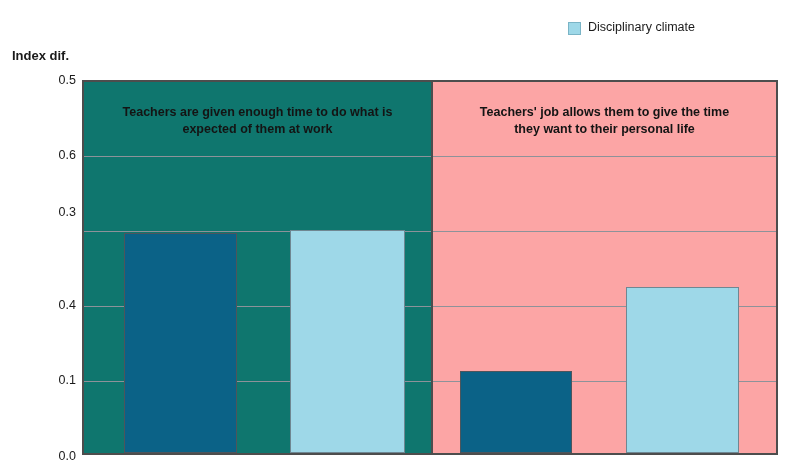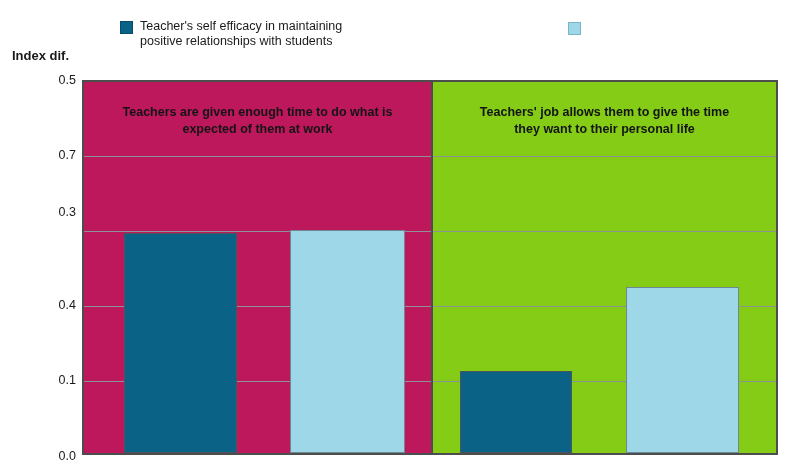--- a/index.html
+++ b/index.html
@@ -74,28 +74,28 @@
 
   .panel {
     position: absolute;
     top: 0;
     bottom: 0;
     overflow: hidden;
   }
   .panel.left {
     left: 0;
     width: 349px;
-    background: #be185d;
+    background: #0f766e;
     border-right: 2px solid #4d4d4d;
     box-sizing: border-box;
   }
   .panel.right {
     left: 349px;
     right: 0;
-    background: #84cc16;
+    background: #fca5a5;
   }
 
   .gridline {
     position: absolute;
     left: 0;
     right: 0;
     height: 1px;
     background: #8d9299;
   }
 
@@ -138,35 +138,31 @@
     left: 0;
     top: 0;
     width: 76px;
     height: 417px;
   }
 </style>
 </head>
 <body>
 
 <div class="legend">
-  <div class="legend-entry first">
-    <span class="swatch dark"></span>
-    <span class="legend-label">Teacher's self efficacy in maintaining
-positive relationships with students</span>
-  </div>
   <div class="legend-entry second">
     <span class="swatch light"></span>
+    <span class="legend-label">Disciplinary climate</span>
   </div>
 </div>
 
 <div class="axis-title">Index dif.</div>
 
 <div class="yticks">
   <div class="ytick" style="top:80px">0.5</div>
-  <div class="ytick" style="top:155px">0.7</div>
+  <div class="ytick" style="top:155px">0.6</div>
   <div class="ytick" style="top:212px">0.3</div>
   <div class="ytick" style="top:305px">0.4</div>
   <div class="ytick" style="top:380px">0.1</div>
   <div class="ytick" style="top:456px">0.0</div>
 </div>
 
 <div class="plot">
 
   <div class="panel left">
     <div class="gridline" style="top:74px"></div>

